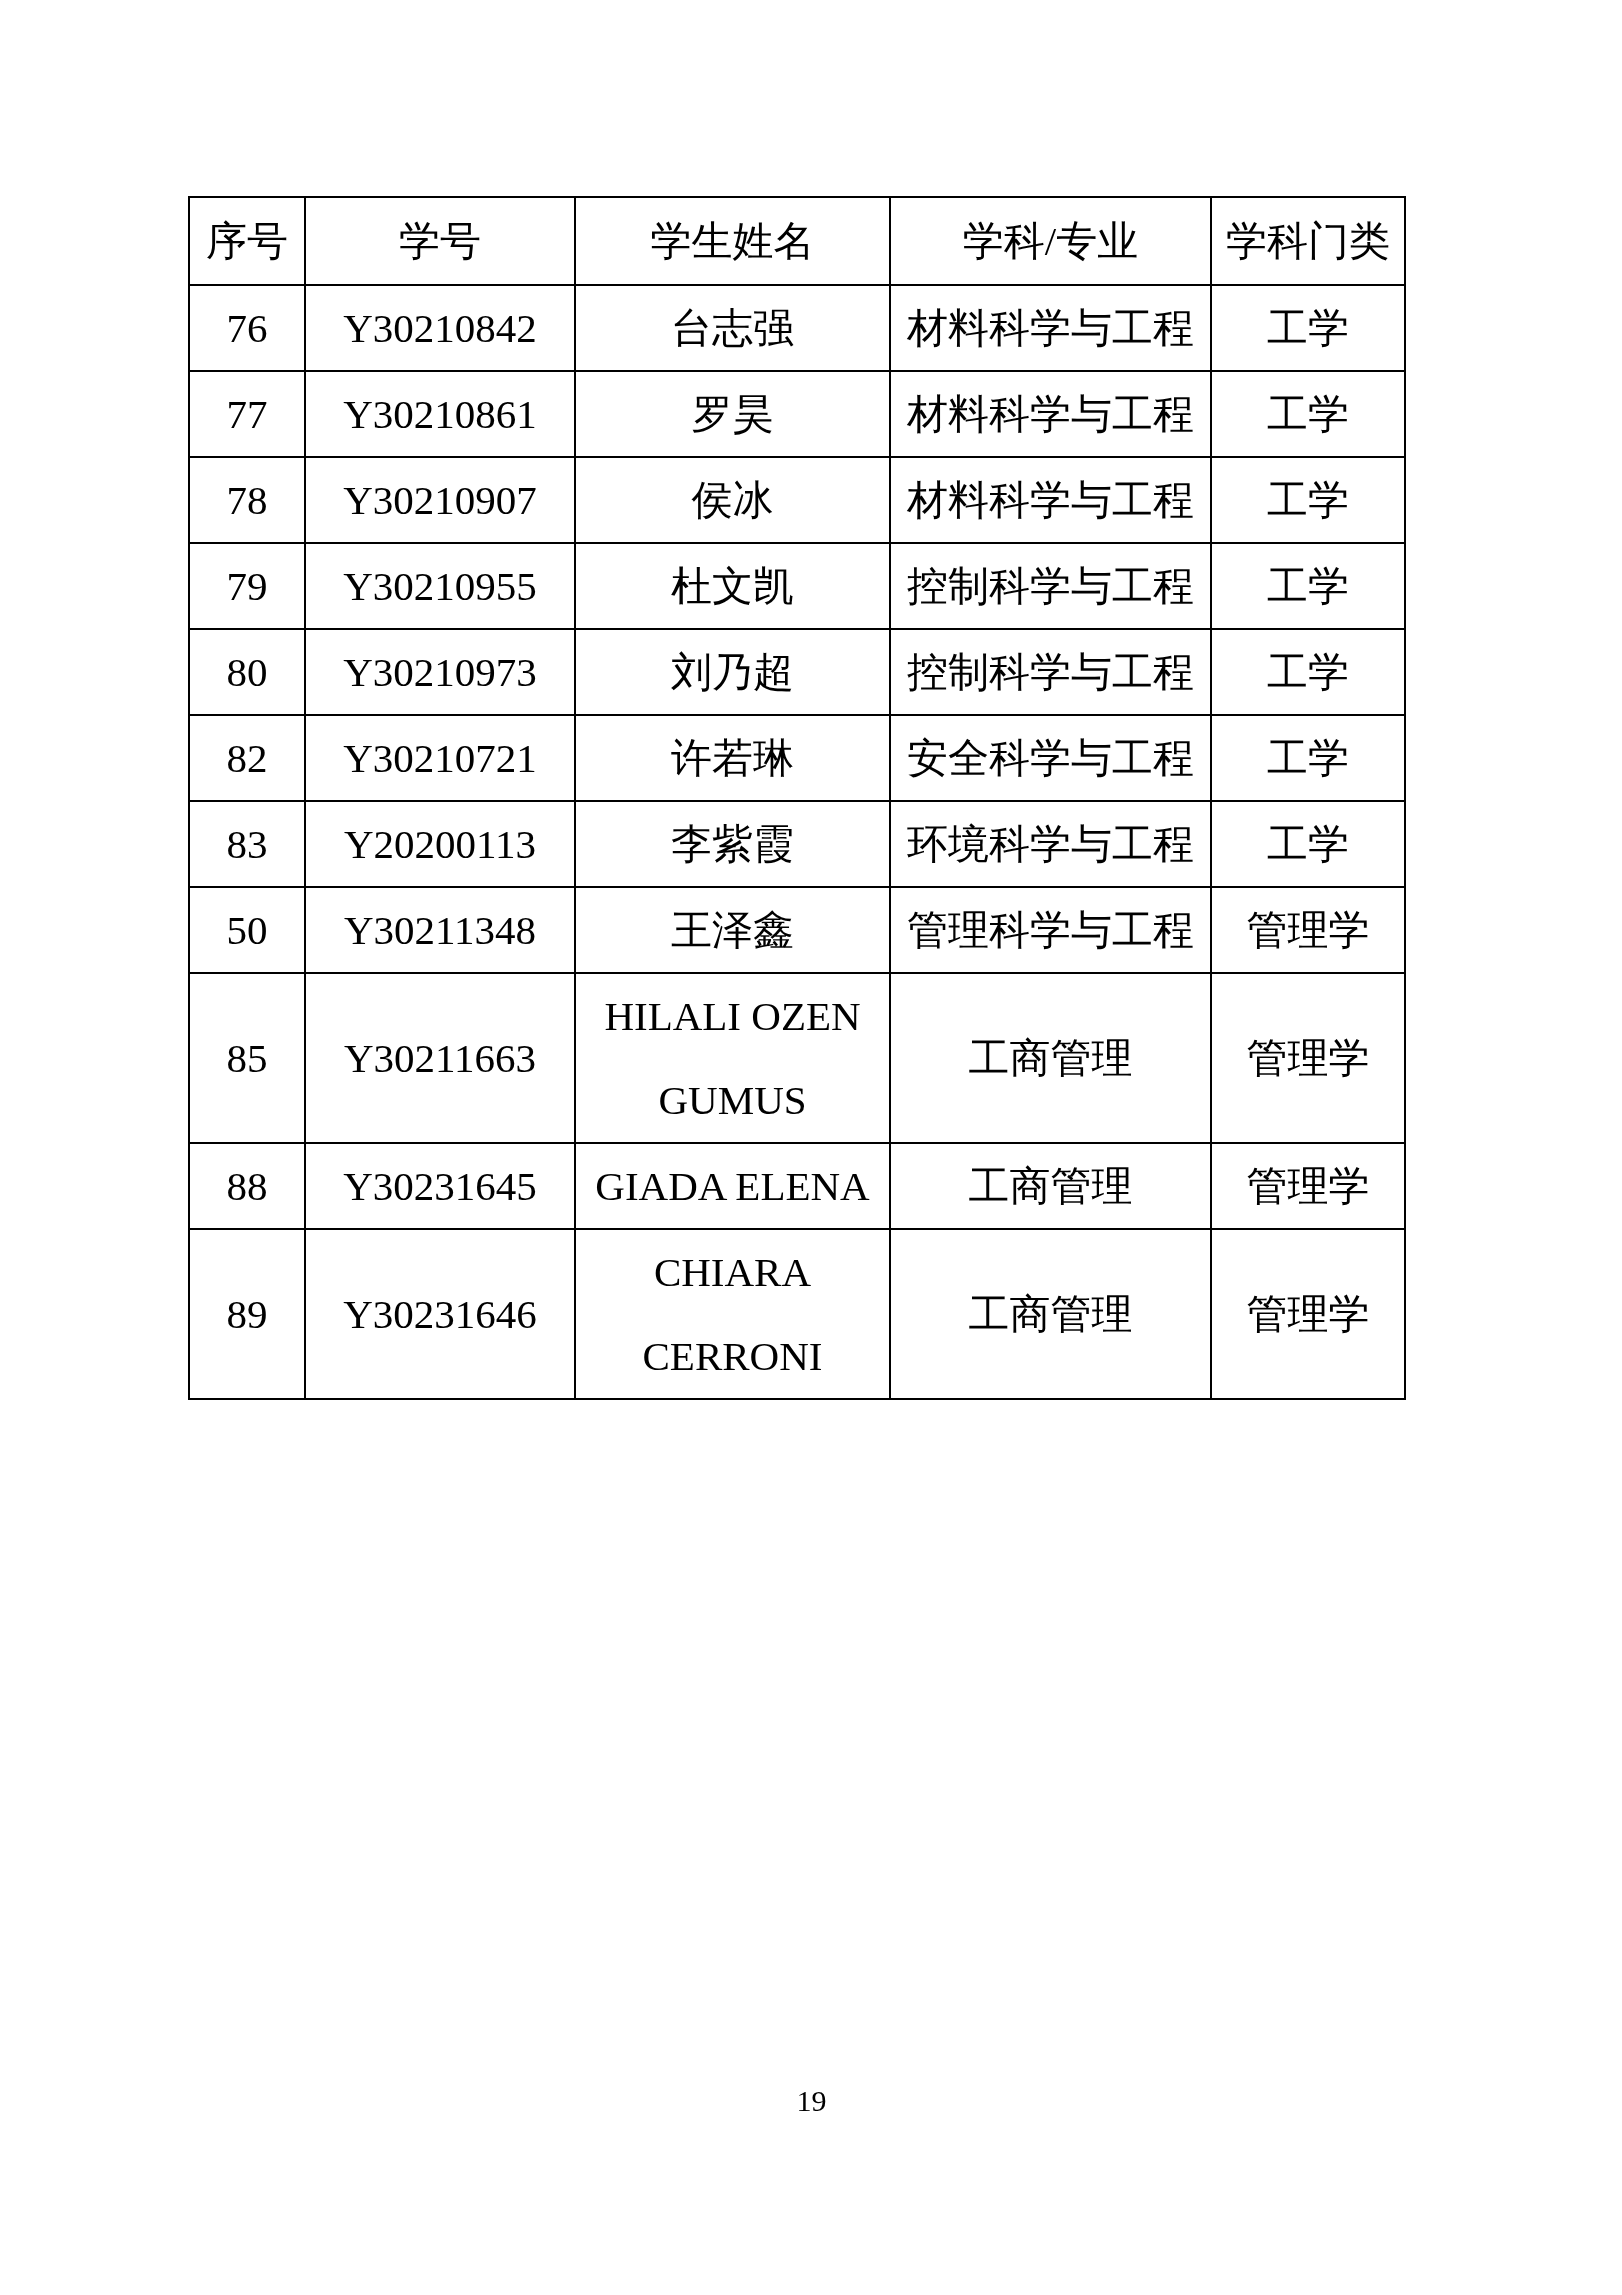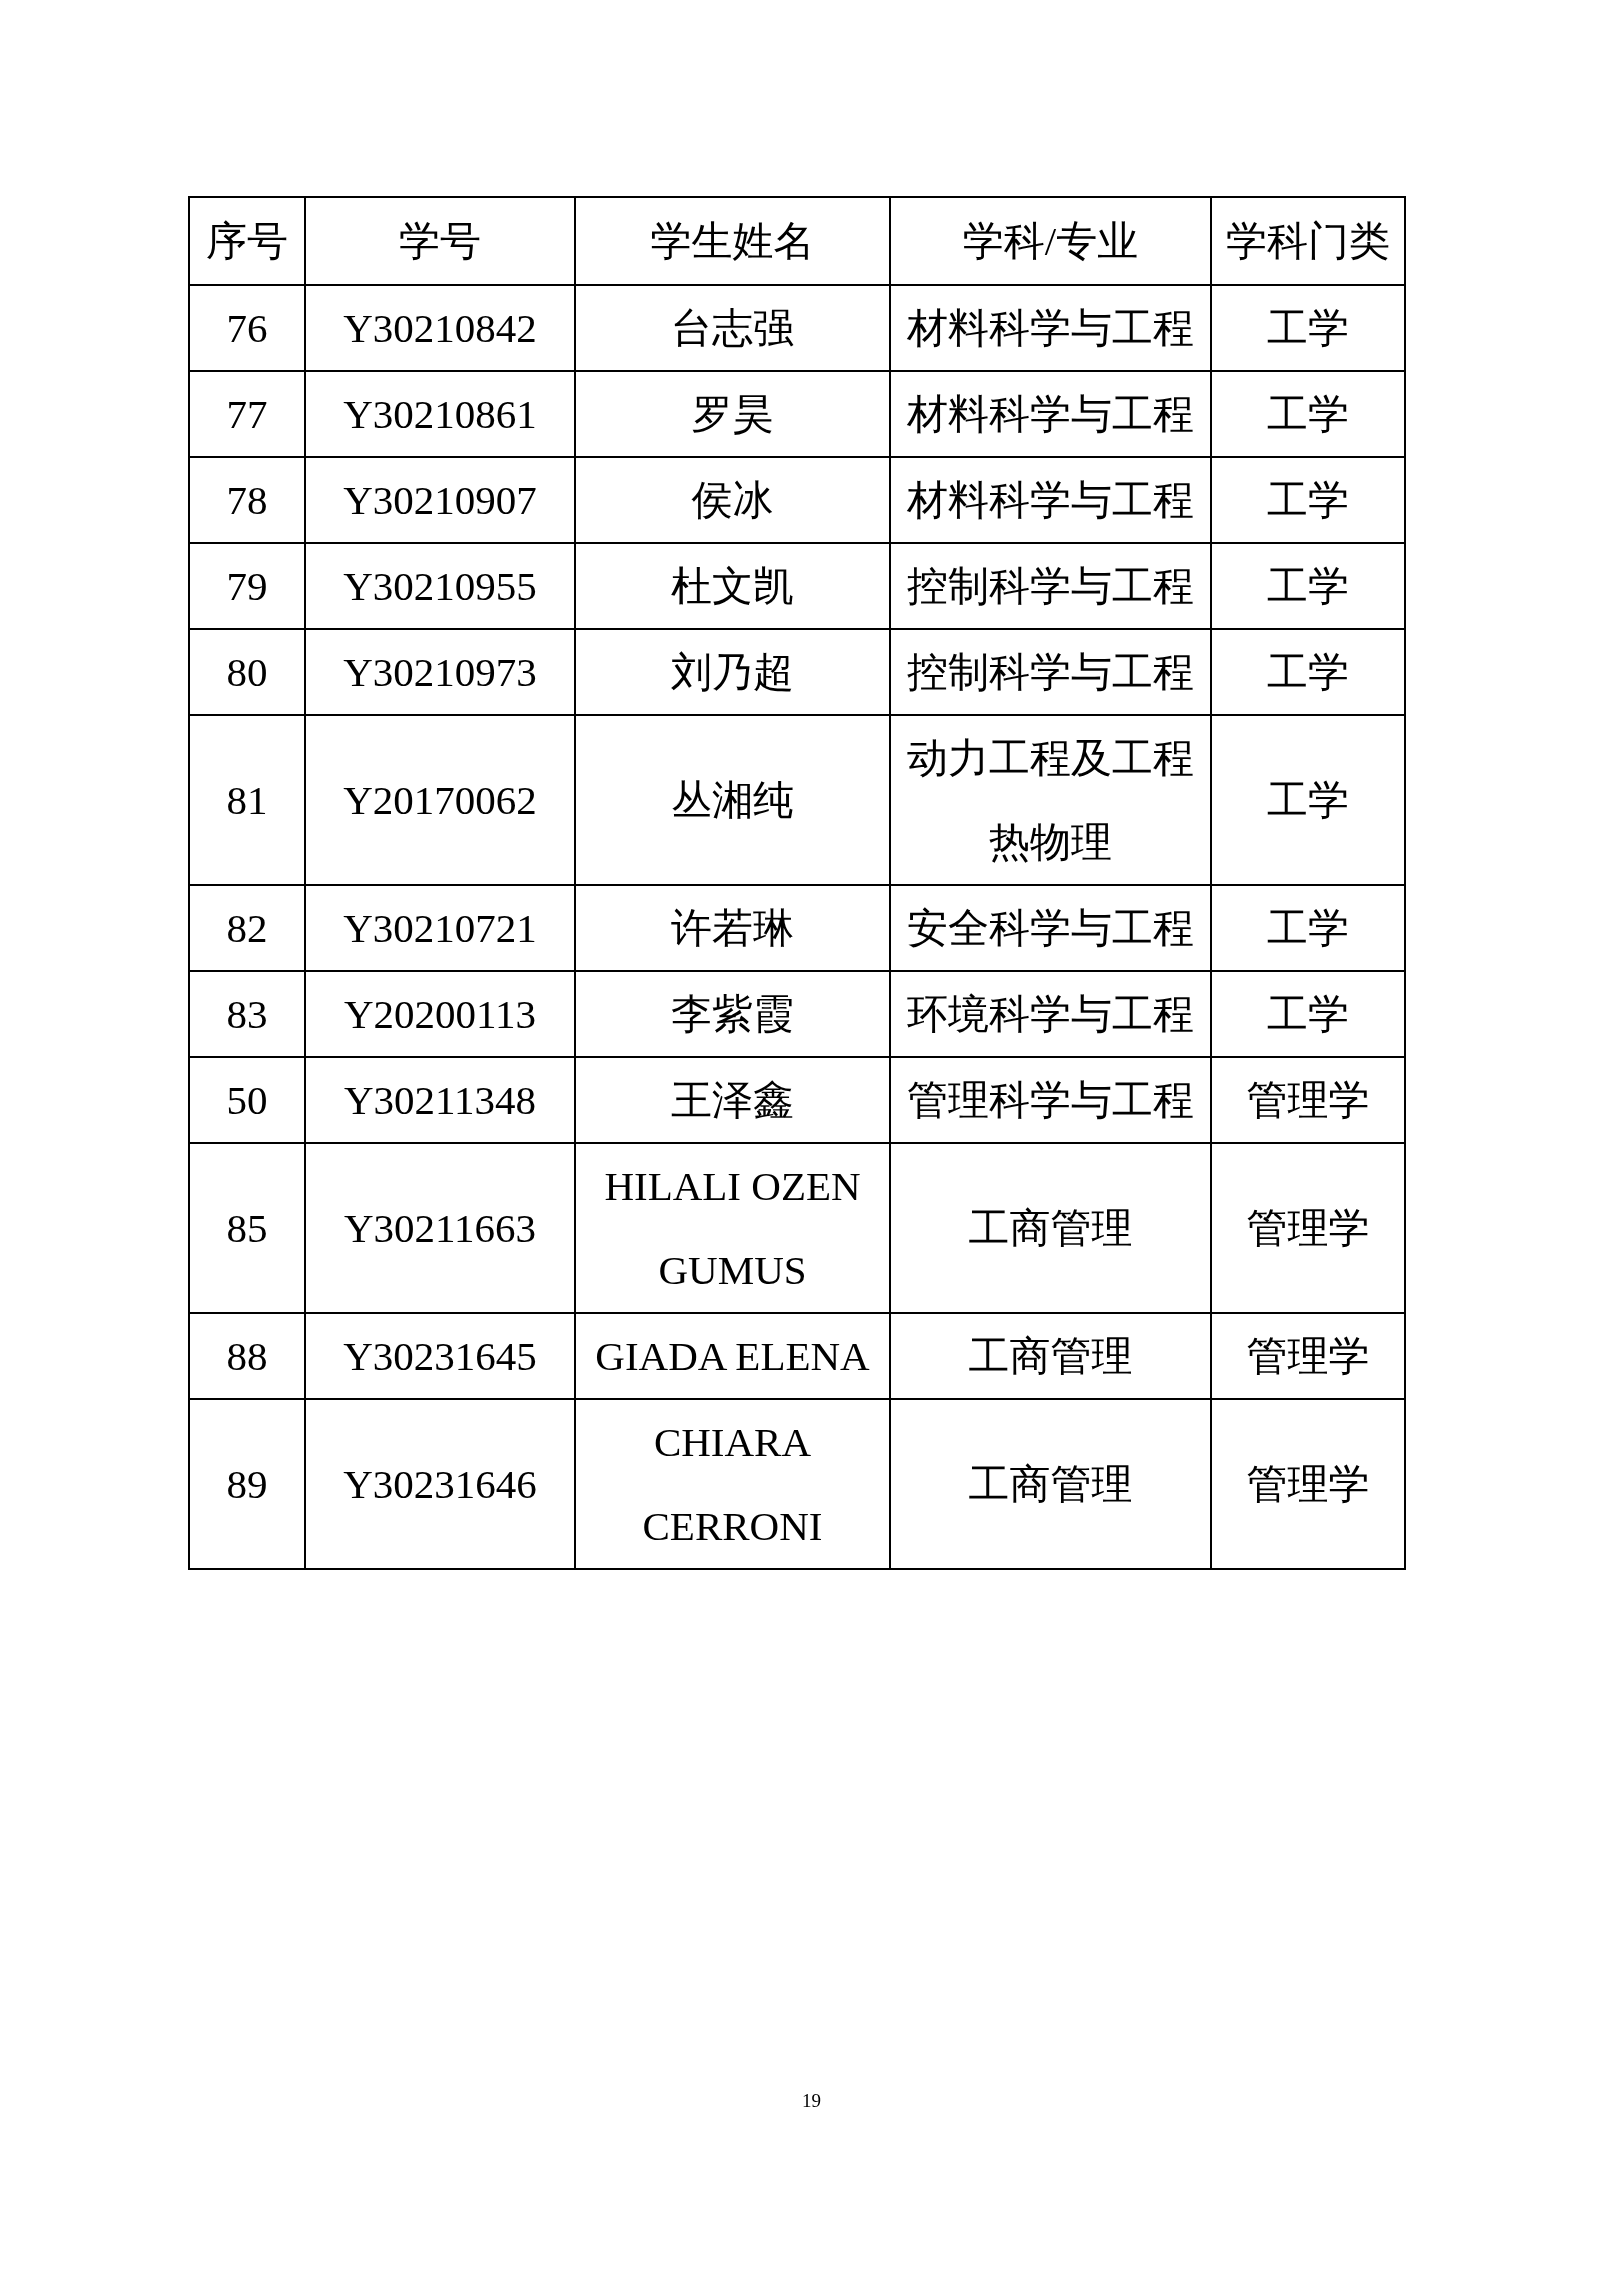--- a/index.html
+++ b/index.html
@@ -49,21 +49,21 @@
     font-weight: normal;
     line-height: 86px;
     height: 86px;
   }
   .page-number {
     position: absolute;
     top: 2084px;
     left: 0;
     width: 1623px;
     text-align: center;
-    font-size: 19px;
+    font-size: 30px;
     line-height: 34px;
     color: #000;
   }
 </style>
 </head>
 <body>
 
 <div class="page">
 
   <table class="roster">
@@ -113,28 +113,20 @@
         <td>工学</td>
       </tr>
       <tr>
         <td>80</td>
         <td>Y30210973</td>
         <td>刘乃超</td>
         <td>控制科学与工程</td>
         <td>工学</td>
       </tr>
       <tr>
-        <td>81</td>
-        <td>Y20170062</td>
-        <td>丛湘纯</td>
-        <td>动力工程及工程
-热物理</td>
-        <td>工学</td>
-      </tr>
-      <tr>
         <td>82</td>
         <td>Y30210721</td>
         <td>许若琳</td>
         <td>安全科学与工程</td>
         <td>工学</td>
       </tr>
       <tr>
         <td>83</td>
         <td>Y20200113</td>
         <td>李紫霞</td>

